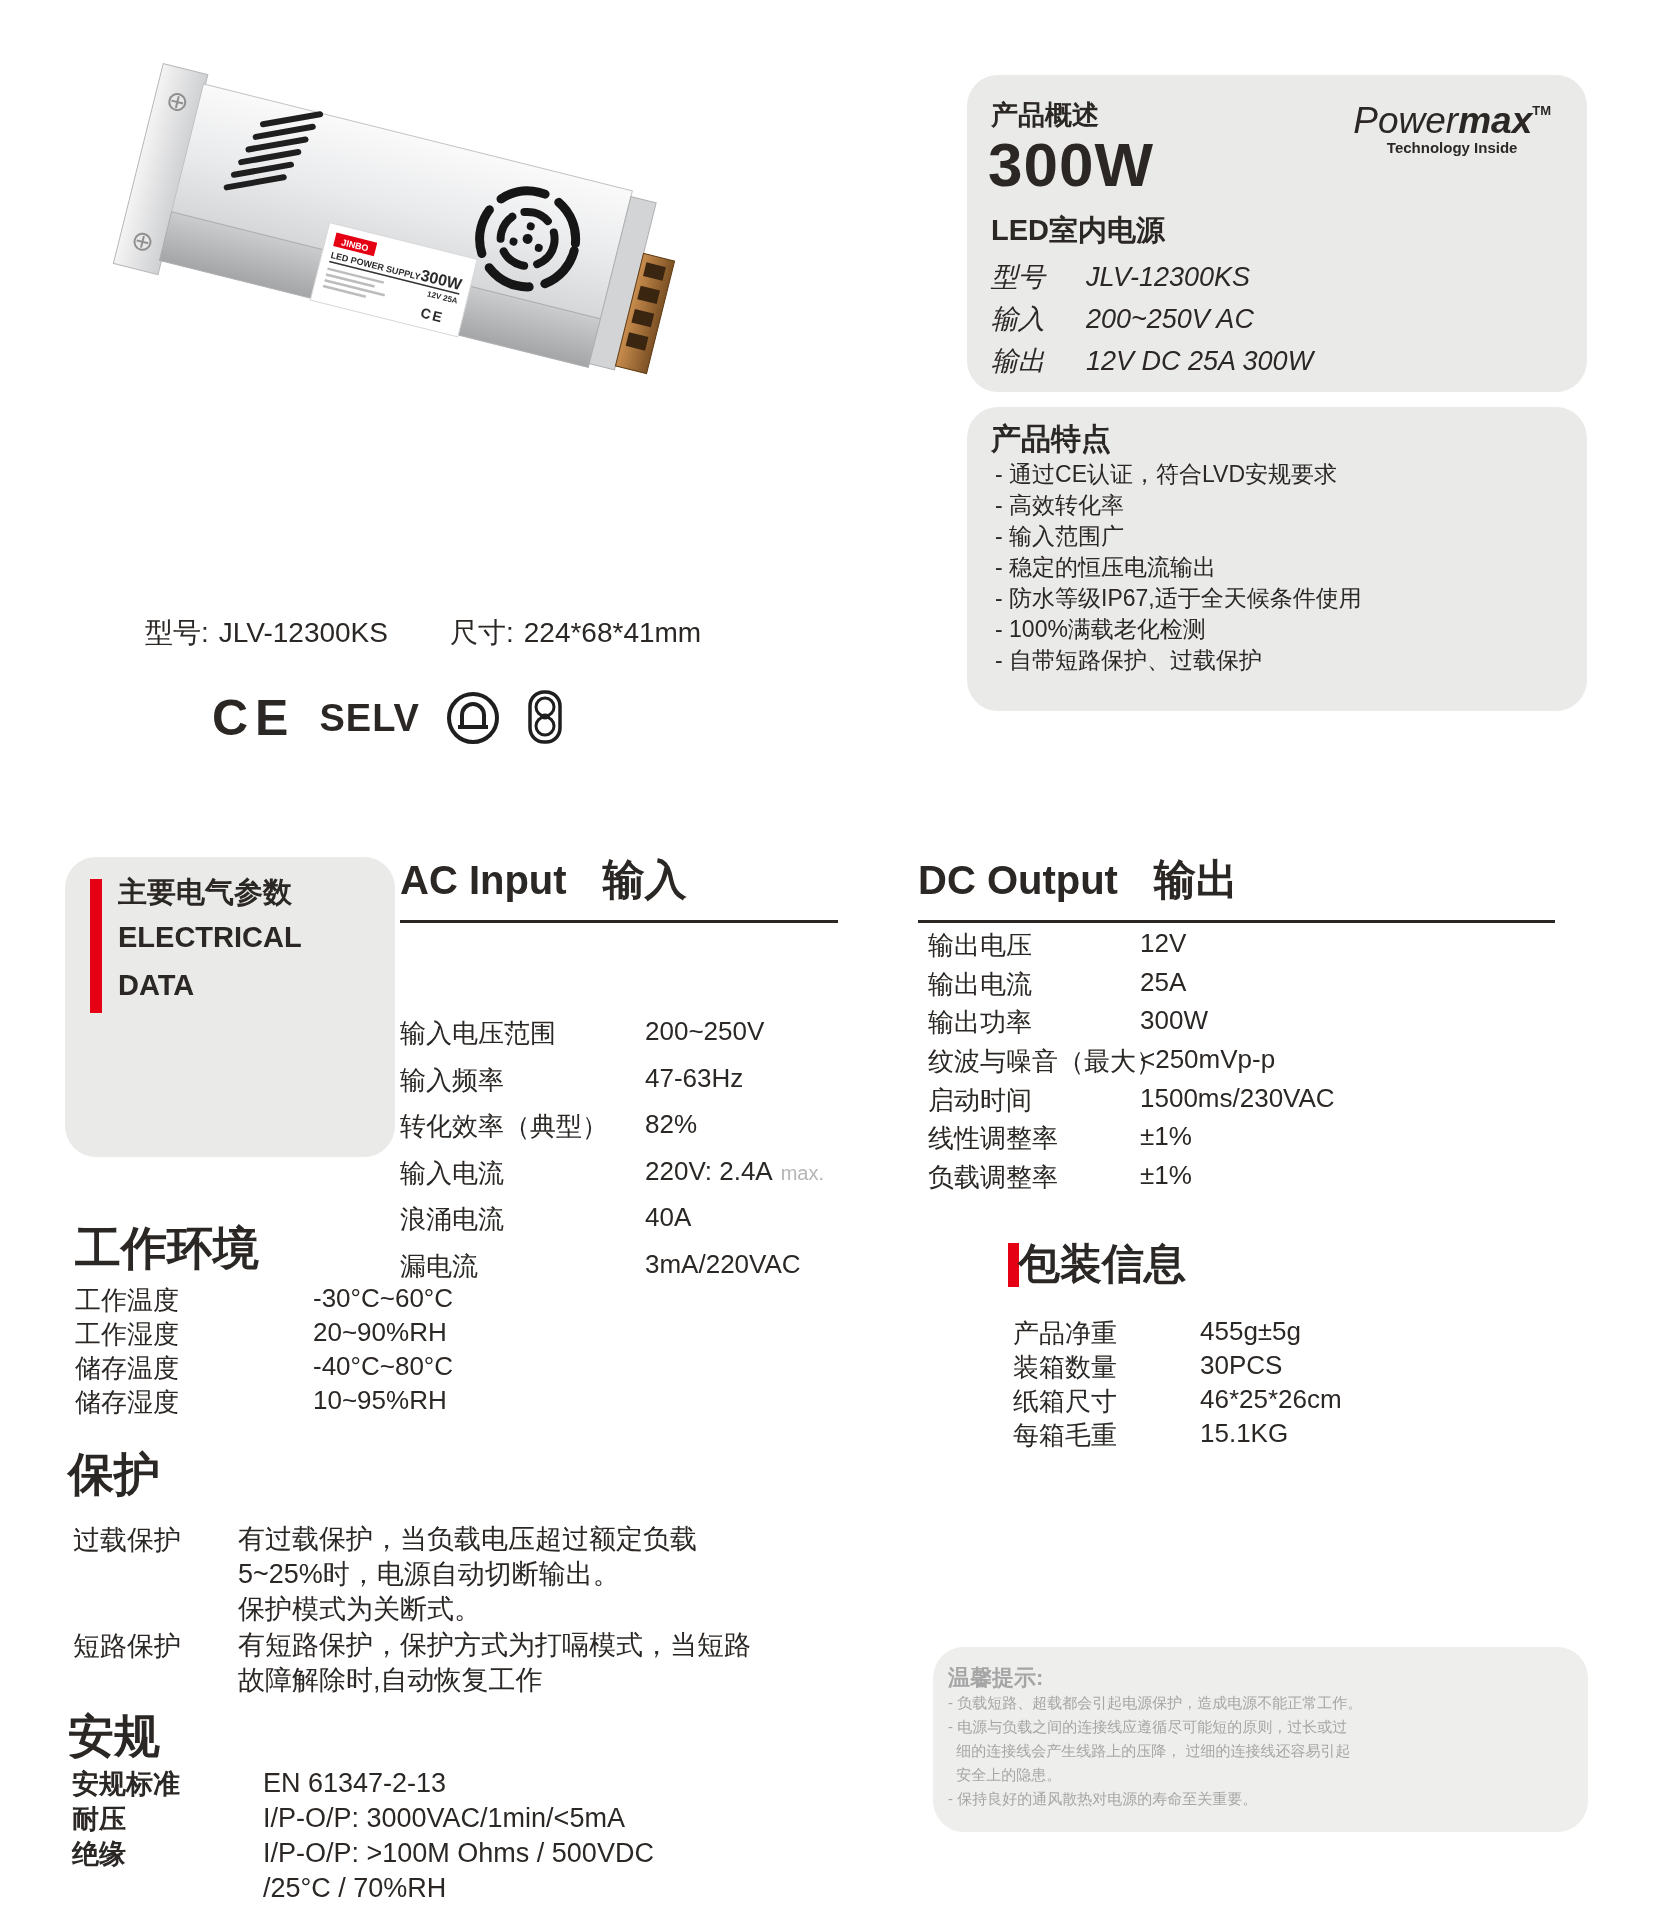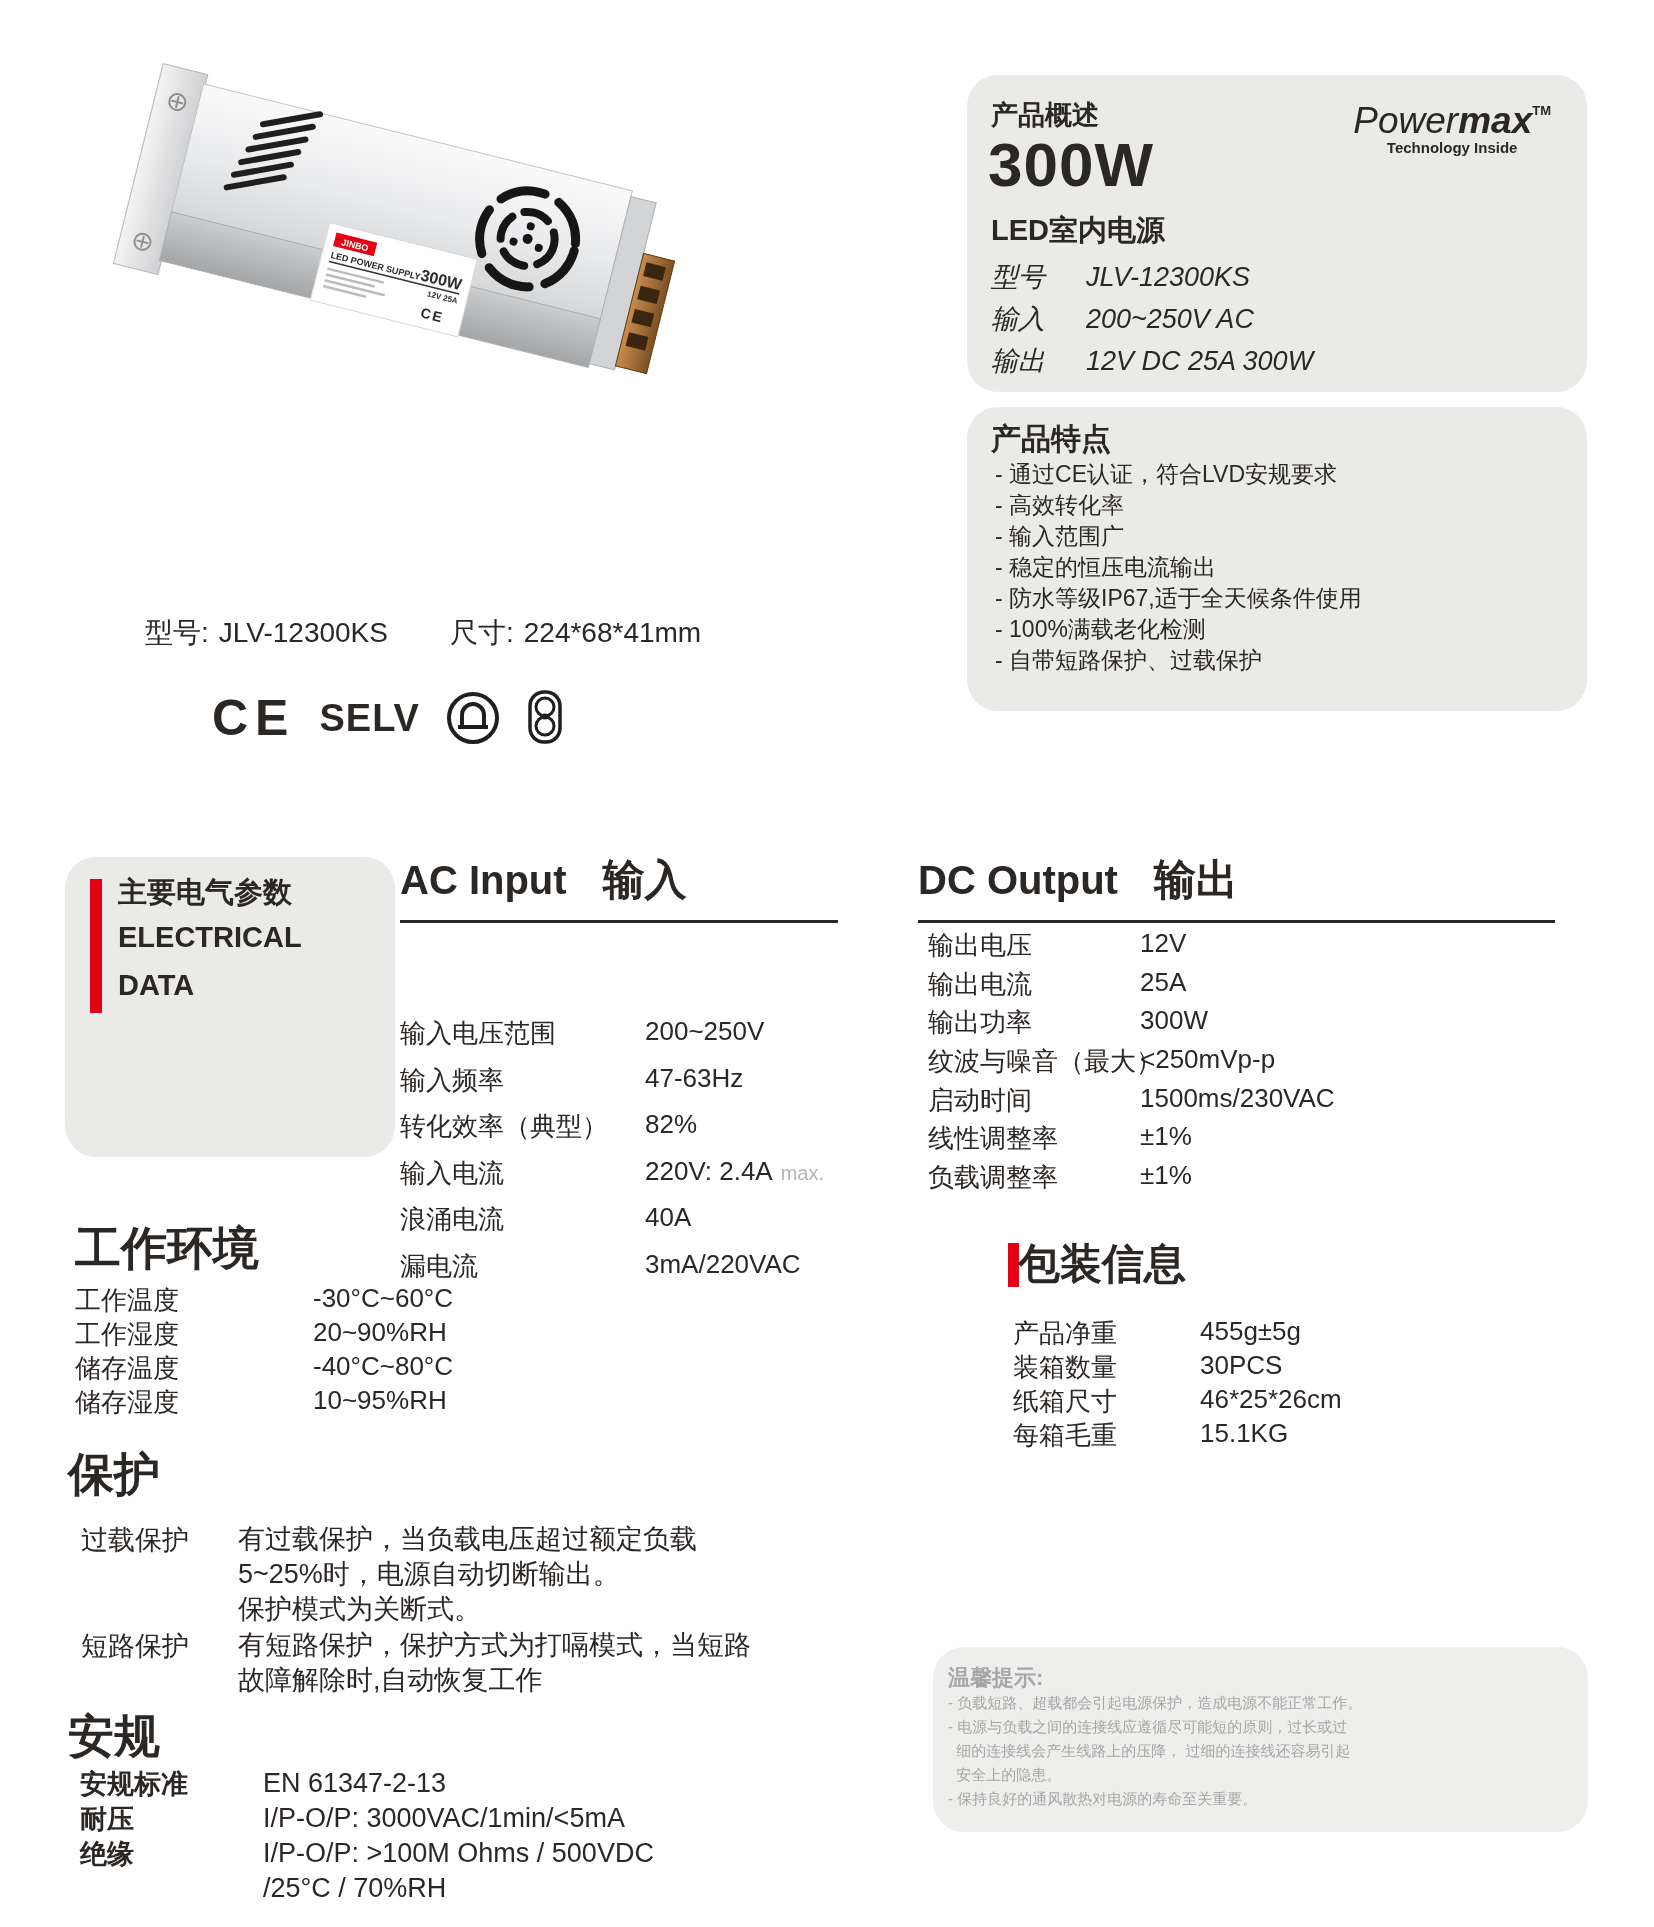--- a/index.html
+++ b/index.html
@@ -61,21 +61,21 @@
   .env-rows .srow{height:34px;}
   .env-rows .s-val{left:238px;}
   
   .pk-bar{position:absolute;left:1008px;top:1243px;width:11px;height:44px;background:#e60013;}
   .pk-title{position:absolute;left:1018px;top:1236px;font-size:42px;font-weight:800;}
   .pk-rows{left:1013px;top:1316px;width:420px;}
   .pk-rows .srow{height:34px;}
   .pk-rows .s-val{left:187px;}
   
   .kv-block{position:absolute;font-size:27px;}
-  .kv-lbl{position:absolute;left:8px;top:0;white-space:nowrap;}
+  .kv-lbl{position:absolute;left:0;top:0;white-space:nowrap;}
   .kv-lines{position:absolute;top:0;}
   .kv-lines div{line-height:35px;white-space:pre;}
   .prot{left:73px;width:740px;}
   .prot .kv-lines{left:165px;}
   .saf{left:72px;width:740px;}
   .saf .kv-lines{left:191px;}
   .saf .kv-lbl{font-weight:700;}
   
   .tips{left:933px;top:1647px;width:655px;height:185px;background:#eeeeec;color:#a6a6a6;}
   .tips-title{position:absolute;left:15px;top:16px;font-size:22px;font-weight:700;}

